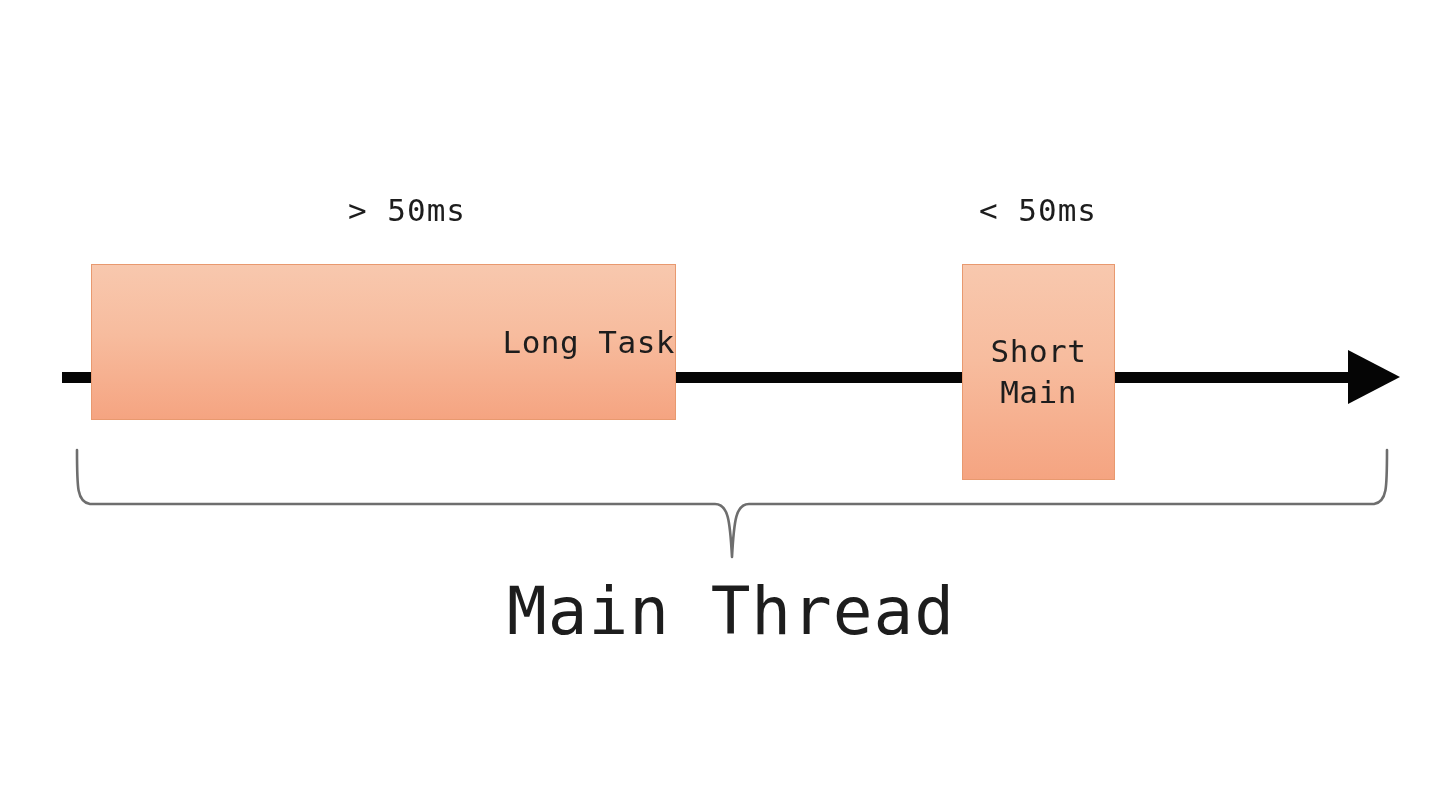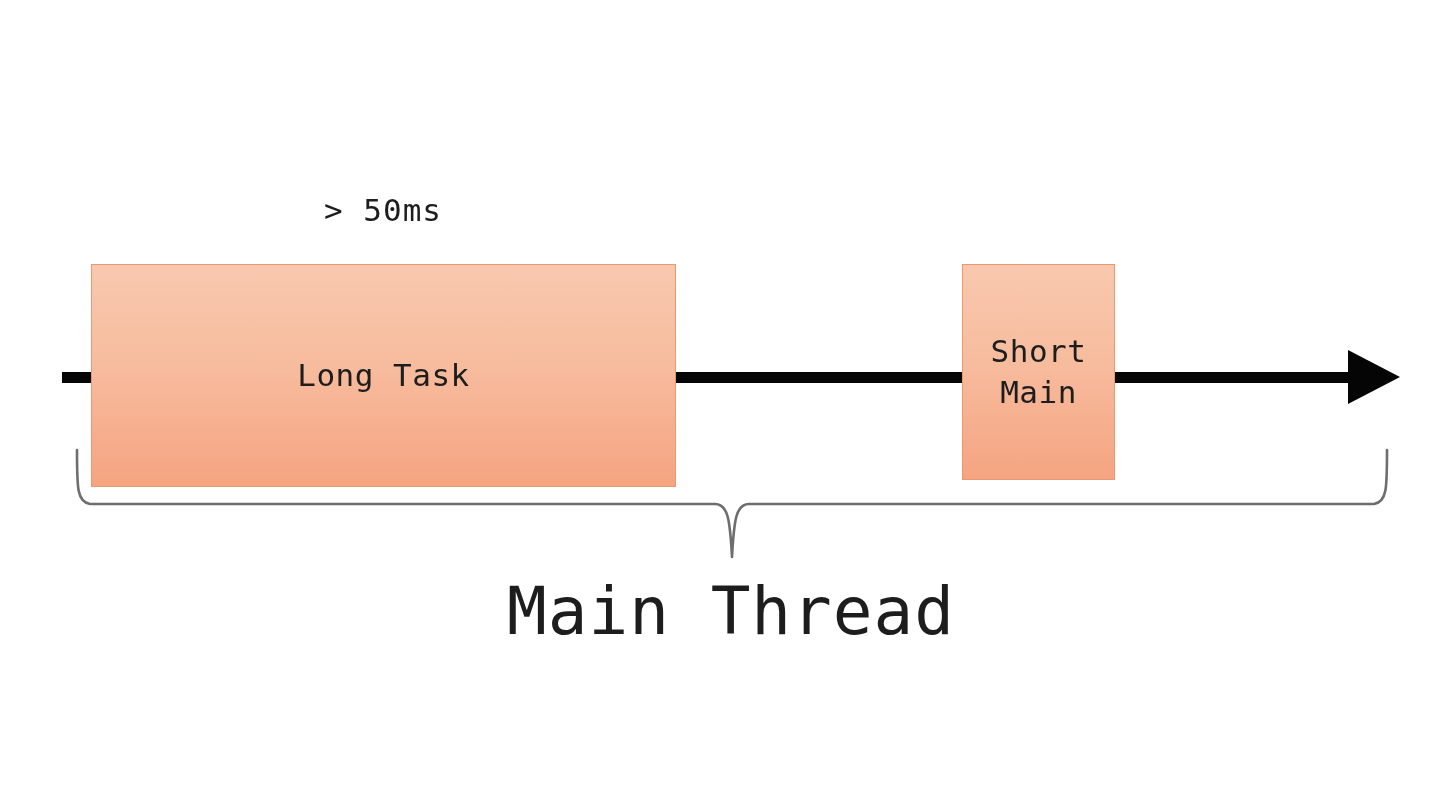--- a/index.html
+++ b/index.html
@@ -30,20 +30,21 @@
     font-weight: 400;
     letter-spacing: 1px;
     color: #1d1d1d;
     white-space: pre;
     text-align: center;
   }
   #label-long {
     left: 0;
     top: 192px;
     width: 766px;
+    padding-left: 24px;
   }
   #label-short {
     left: 866px;
     top: 192px;
     width: 344px;
   }
 
   
   .thread-line {
     position: absolute;
@@ -84,21 +85,22 @@
     letter-spacing: 0.5px;
     color: #1d1d1d;
     line-height: 1.32;
     white-space: pre-line;
   }
 
   #box-long {
     left: 91px;
     top: 264px;
     width: 585px;
-    height: 223px;
+    height: 156px;
+    justify-content: flex-end;
   }
   #box-short {
     left: 962px;
     top: 264px;
     width: 153px;
     height: 216px;
   }
 
   
   #brace-svg {
@@ -123,20 +125,21 @@
     white-space: pre;
   }
 </style>
 </head>
 <body>
 
 <div id="stage">
 
   <div class="duration-label" id="label-long">&gt; 50ms</div>
 
+  <div class="duration-label" id="label-short">&lt; 50ms</div>
 
   <div class="thread-line" id="line-stub"></div>
   <div class="thread-line" id="line-mid"></div>
   <div class="thread-line" id="line-tail"></div>
   <div id="arrow-head"></div>
 
   <div class="task-box" id="box-long">
     <span class="task-label">Long Task</span>
   </div>
 

